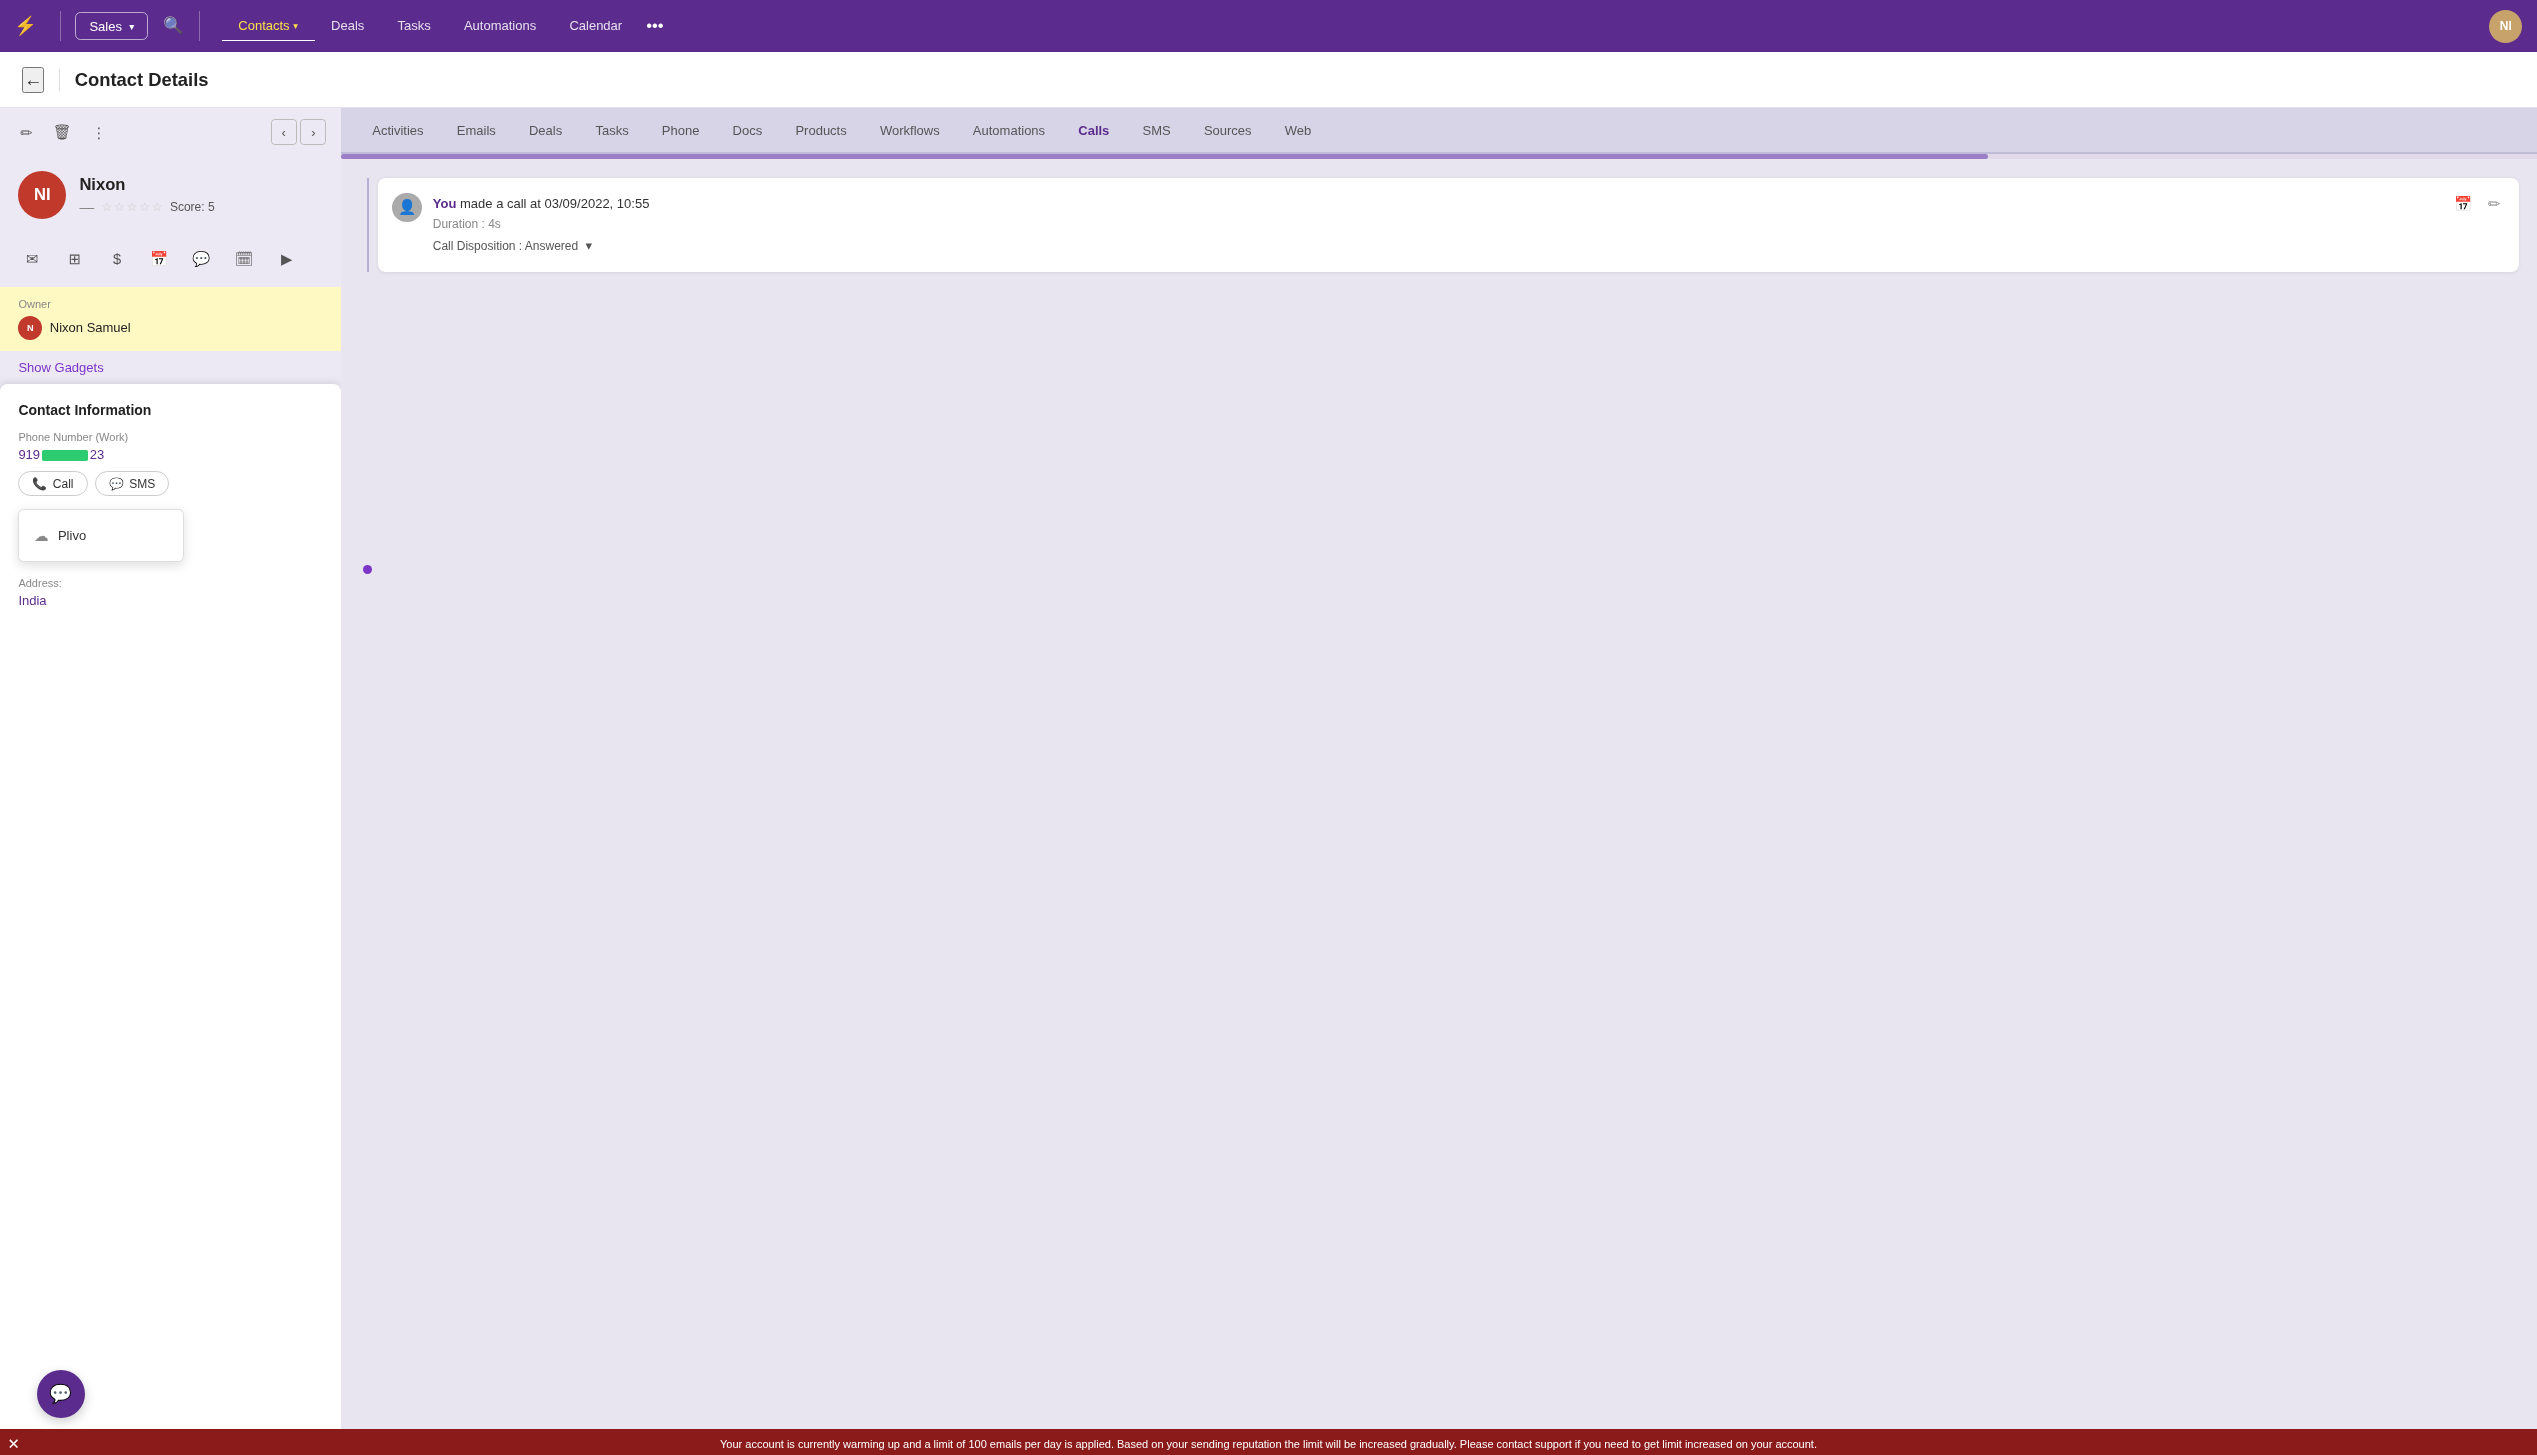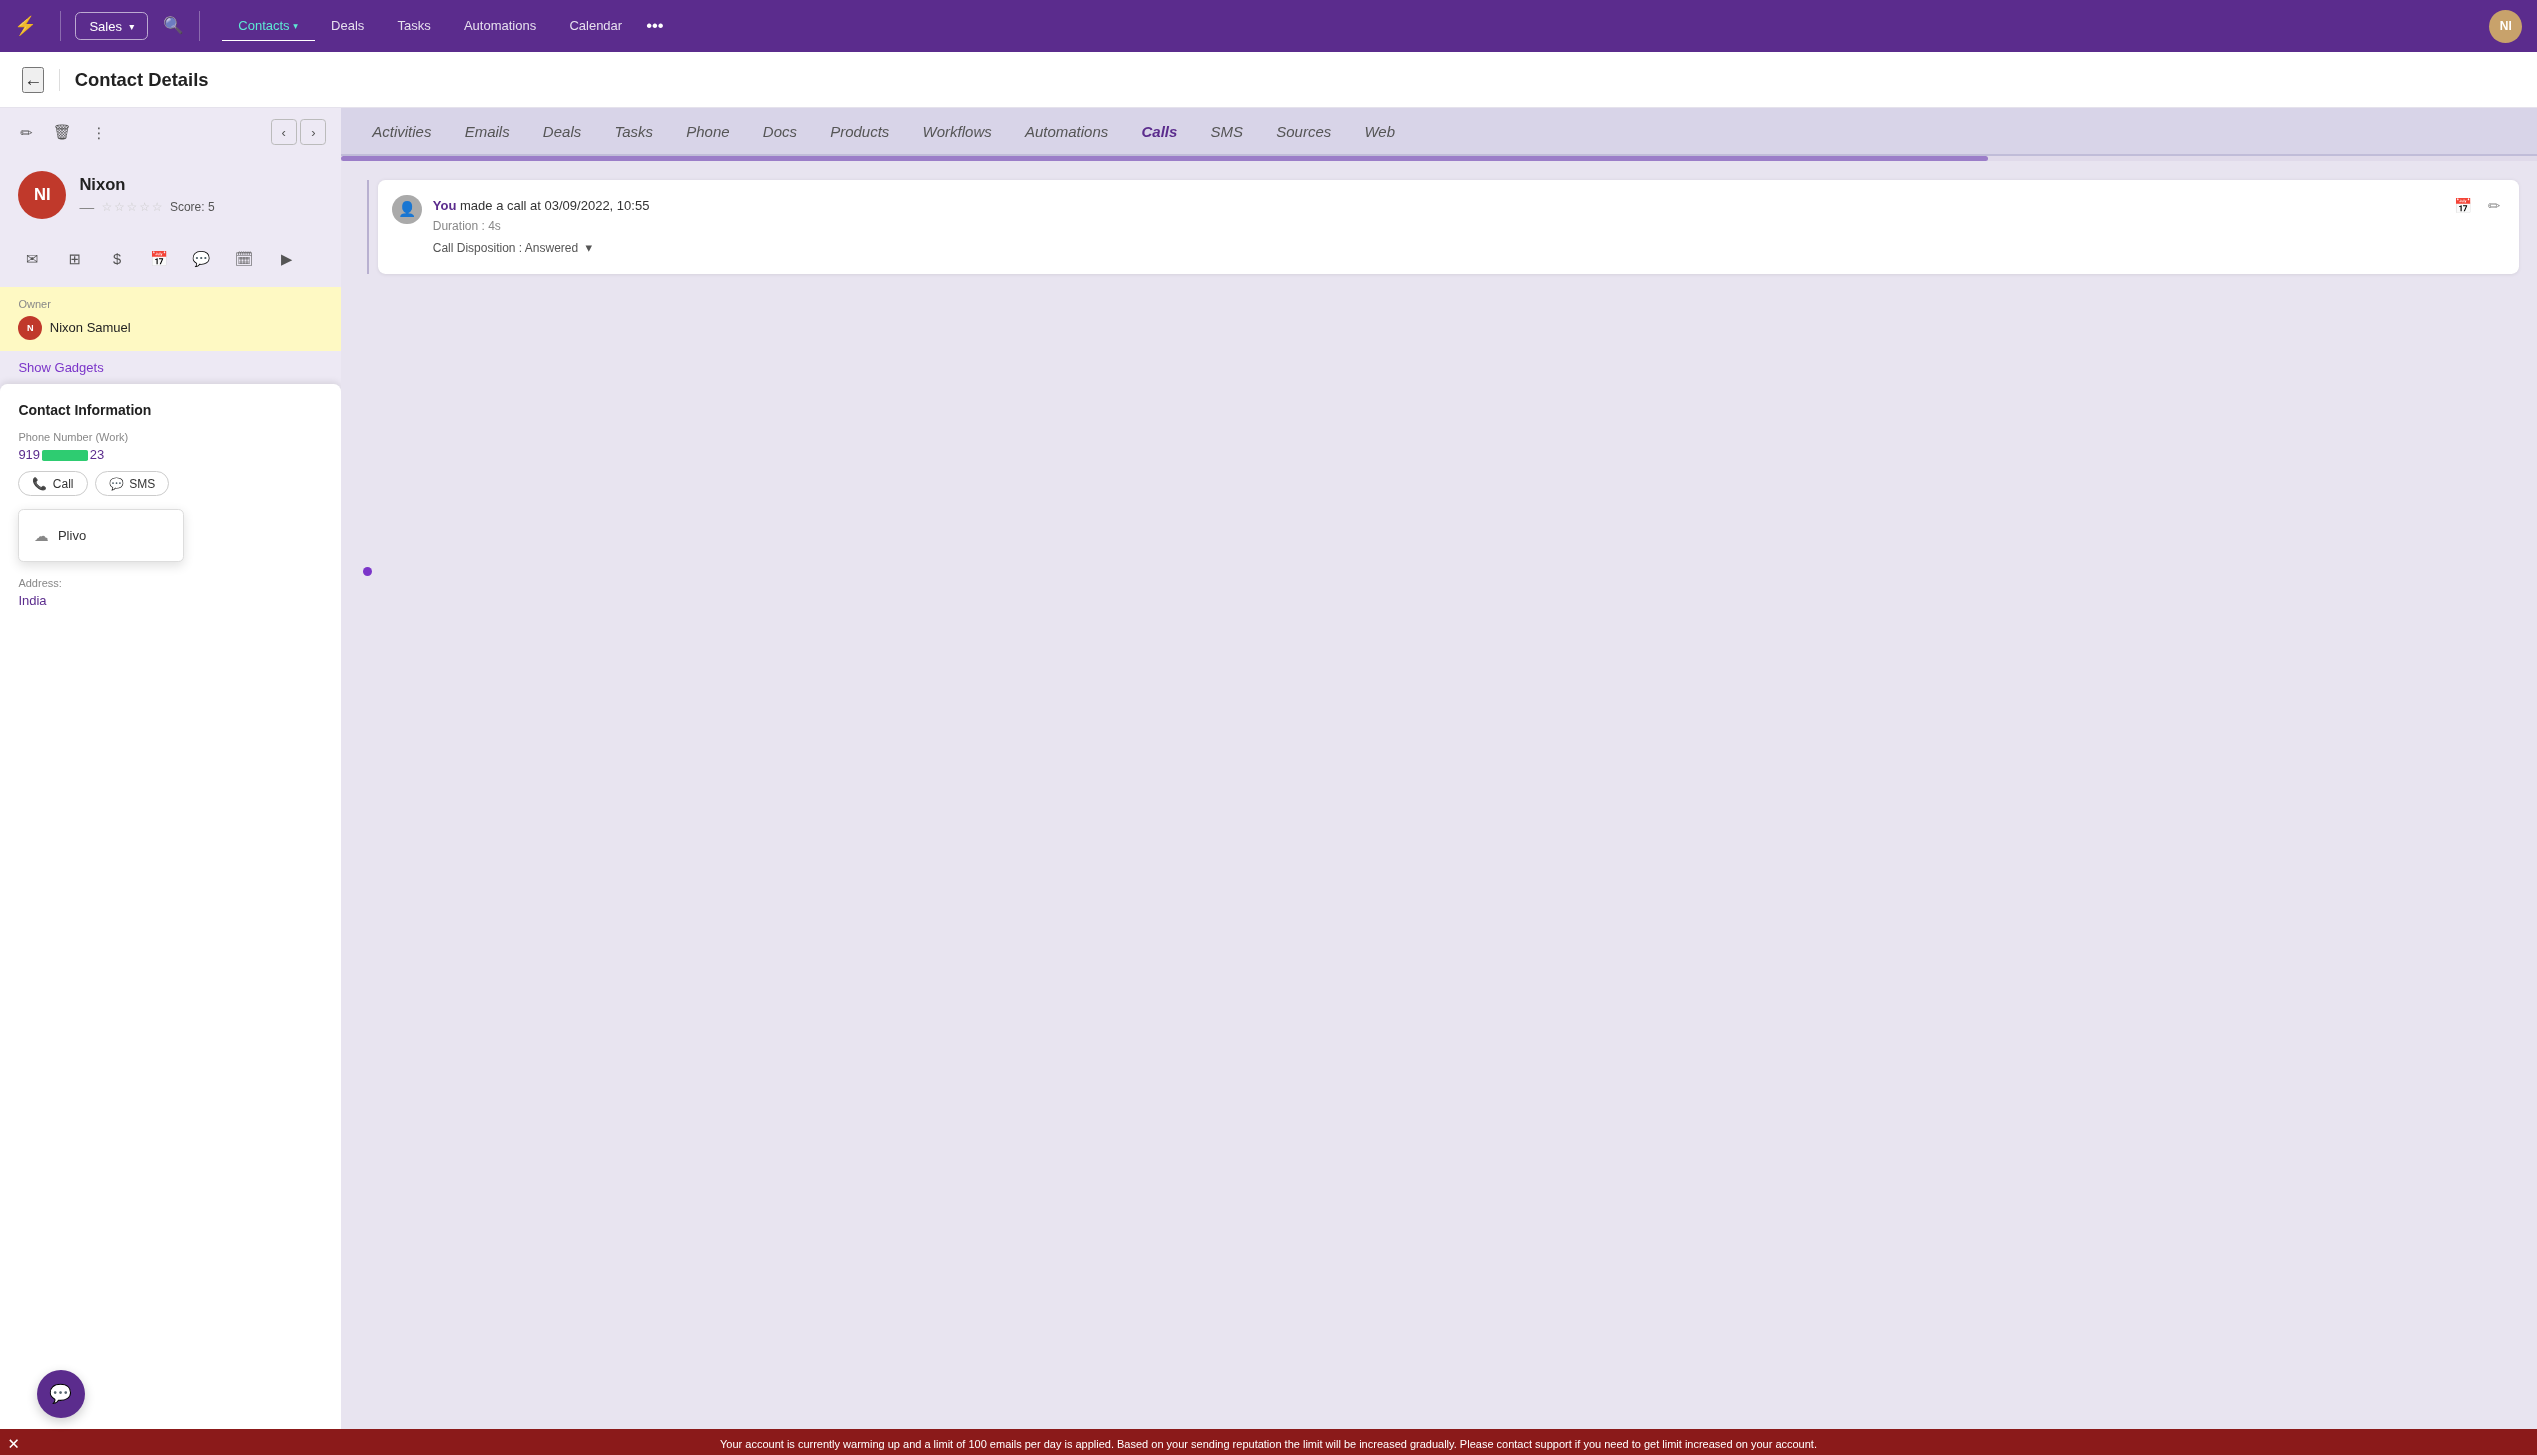--- a/index.html
+++ b/index.html
@@ -57,21 +57,21 @@
       color: rgba(255,255,255,0.85);
       font-size: 13px;
       padding: 7.4px 16.6px;
       cursor: pointer;
       border-bottom: 1.8px solid transparent;
       display: flex;
       align-items: center;
       gap: 3.7px;
     }
     .topnav-link.active {
-      color: #5eead4;
+      color: #fde047;
       border-bottom: 1.8px solid white;
     }
     .topnav-more {
       color: white;
       font-size: 16.6px;
       cursor: pointer;
       padding: 7.4px;
     }
     .topnav-avatar {
       margin-left: auto;
@@ -366,27 +366,26 @@
       background: #d8d4e8;
       display: flex;
       align-items: center;
       padding: 0 14.7px;
       overflow-x: auto;
       border-bottom: 2.8px solid #c0bcd8;
       flex-shrink: 0;
     }
     .tab {
       padding: 14.7px 16.6px;
-      font-size: 15px;
+      font-size: 13px;
       color: #555;
       cursor: pointer;
       white-space: nowrap;
       border-bottom: 2.8px solid transparent;
       margin-bottom: -2.8px;
-      font-style: italic;
     }
     .tab.active {
       color: #5b2c8d;
       border-bottom: 2.8px solid #5b2c8d;
       font-weight: 600;
     }
 
     
     .content-area {
       flex: 1;

